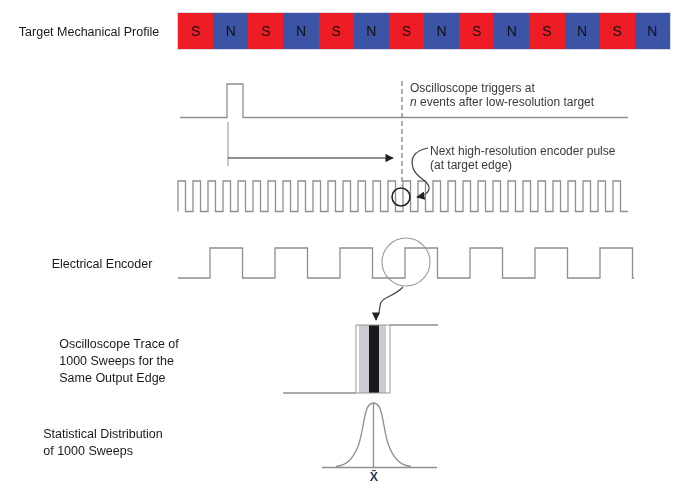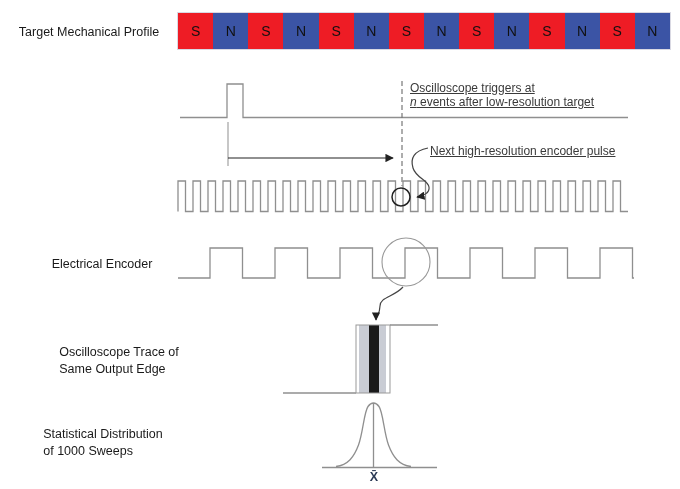--- a/index.html
+++ b/index.html
@@ -29,21 +29,20 @@
     color:var(--label-black,#1a1a1a);
     white-space:nowrap;
   }
   
   .annot{
     position:absolute;
     font-size:12px;
     line-height:14px;
     color:var(--annotation-dark,#3a3a3a);
     white-space:nowrap;
-    text-decoration:underline;
   }
   .annot i{font-style:italic;}
   
   .strip{
     position:absolute;
     left:178px;top:13px;
     width:492px;height:36px;
     display:flex;
     outline:1px solid #d9d9e3;
   }
@@ -125,32 +124,34 @@
   </div>
 
   <div class="lbl" style="left:89px;top:32px">Target Mechanical Profile</div>
 
   <div class="lbl" style="left:102px;top:264px">
     <div>Electrical Encoder</div>
   </div>
 
   <div class="lbl" style="left:119px;top:361px">
     <div>Oscilloscope Trace of</div>
+    <div>1000 Sweeps for the</div>
     <div>Same Output Edge</div>
   </div>
 
   <div class="lbl" style="left:103px;top:443px">
     <div>Statistical Distribution</div>
     <div>of 1000 Sweeps</div>
   </div>
 
   <div class="annot" style="left:410px;top:81px">
     <div>Oscilloscope triggers at</div>
     <div><i>n</i><span> events after low-resolution target</span></div>
   </div>
 
   <div class="annot" style="left:430px;top:144px">
     <div>Next high-resolution encoder pulse</div>
+    <div>(at target edge)</div>
   </div>
 
   <div class="mean" style="left:374px;top:477px">X̄</div>
 
 </div>
 
 </body></html>

